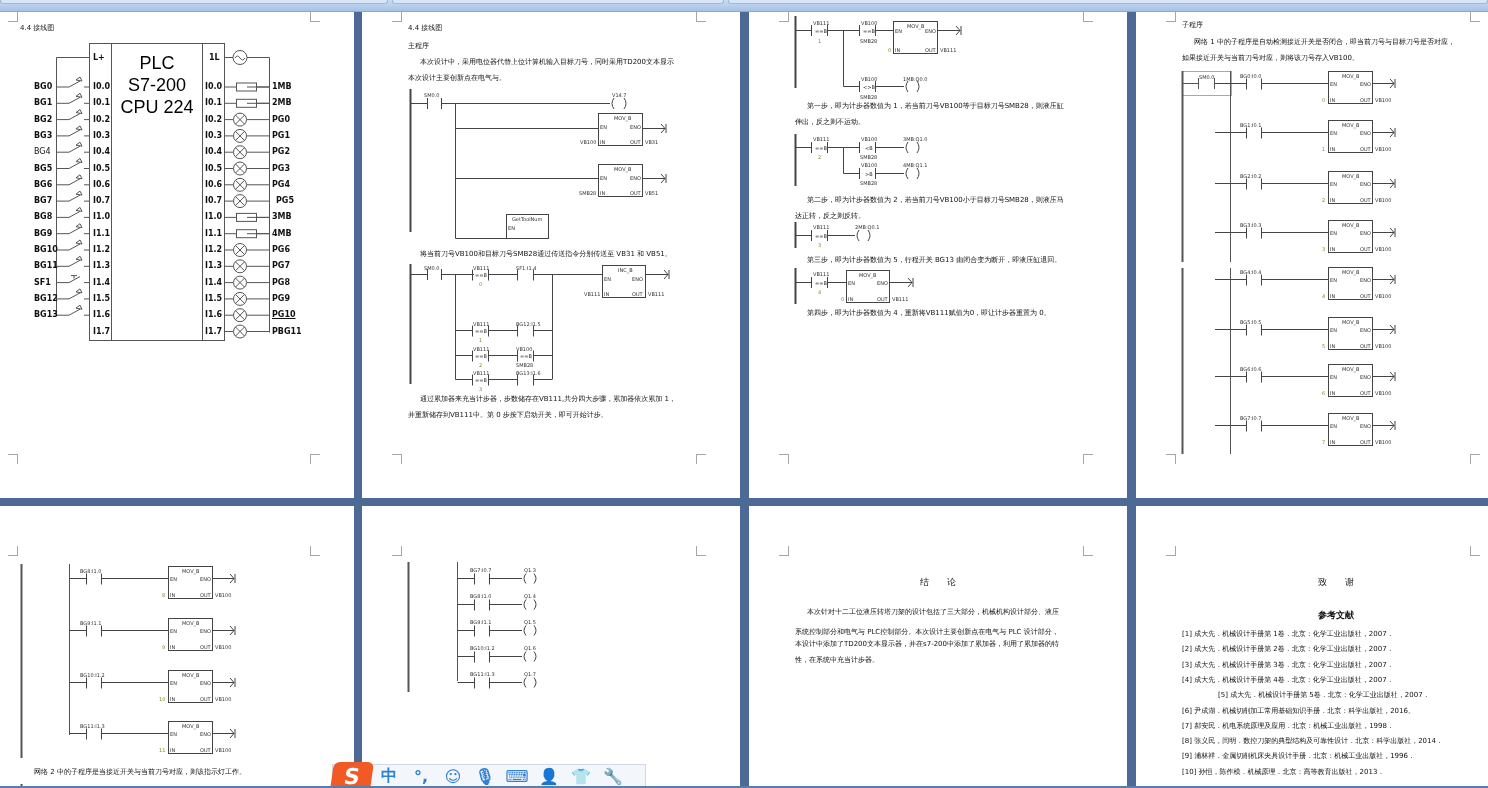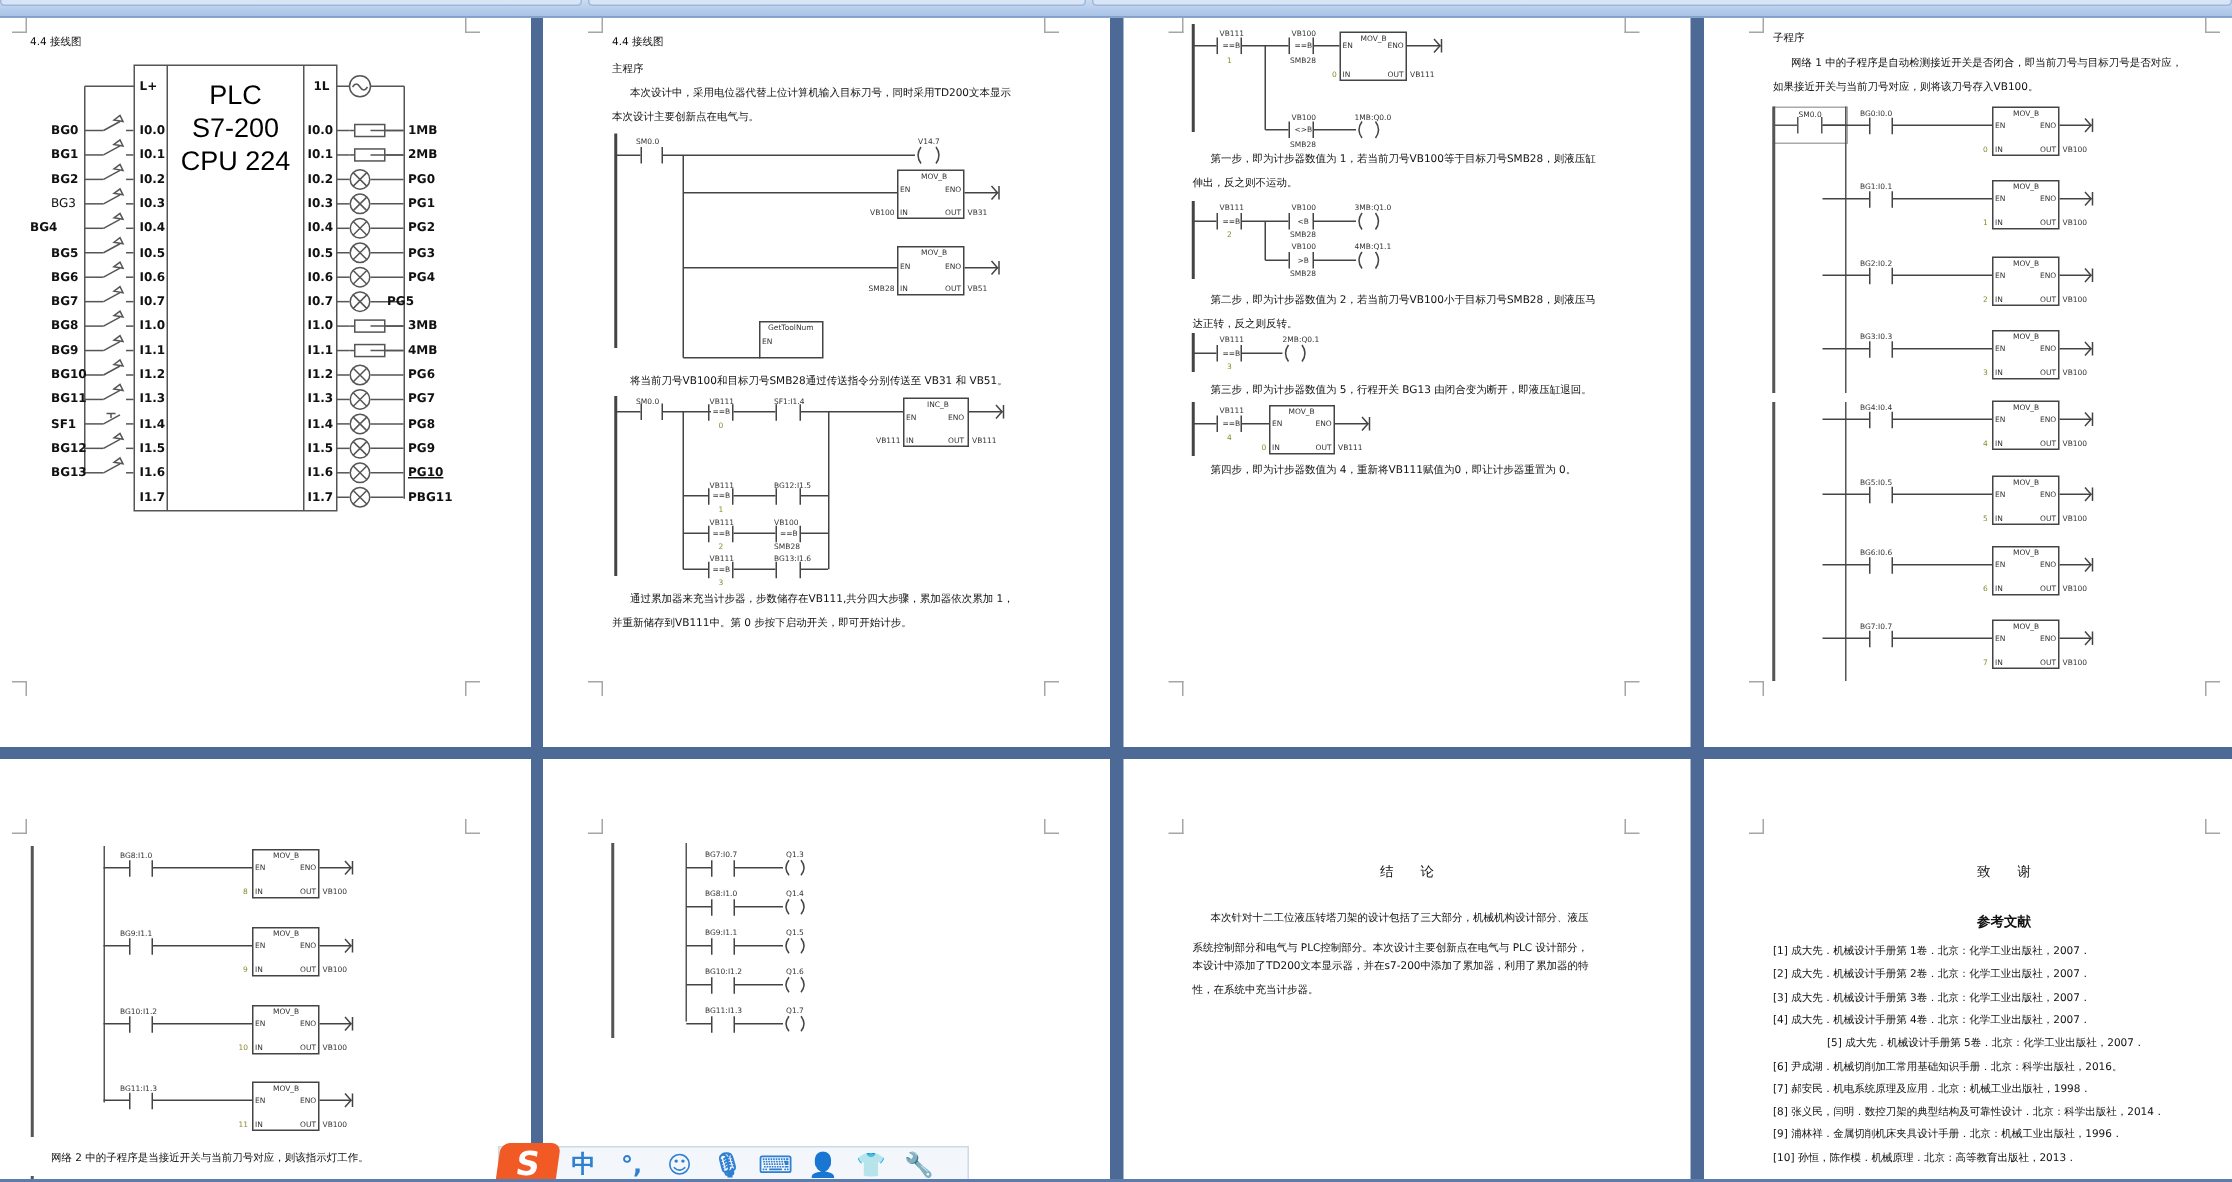--- a/index.html
+++ b/index.html
@@ -190,23 +190,23 @@
             <path d="M235.5 315 l9 9 M244.5 315 l-9 9"></path>
           </g>
         </svg>
         <div class="txt" style="left: 93px; top: 70px; font-weight: bold; font-size: 8px;">I0.0</div>
         <div class="txt" style="left: 34px; top: 70px; font-weight: bold; font-size: 8px;">BG0</div>
         <div class="txt" style="left: 93px; top: 86.3px; font-weight: bold; font-size: 8px;">I0.1</div>
         <div class="txt" style="left: 34px; top: 86.3px; font-weight: bold; font-size: 8px;">BG1</div>
         <div class="txt" style="left: 93px; top: 102.6px; font-weight: bold; font-size: 8px;">I0.2</div>
         <div class="txt" style="left: 34px; top: 102.6px; font-weight: bold; font-size: 8px;">BG2</div>
         <div class="txt" style="left: 93px; top: 118.9px; font-weight: bold; font-size: 8px;">I0.3</div>
-        <div class="txt" style="left: 34px; top: 118.9px; font-weight: normal; font-size: 8px;">BG3</div>
+        <div class="txt" style="left: 34px; top: 118.9px; font-weight: bold; font-size: 8px;">BG3</div>
         <div class="txt" style="left: 93px; top: 135.2px; font-weight: bold; font-size: 8px;">I0.4</div>
-        <div class="txt" style="left: 20px; top: 135.2px; font-weight: bold; font-size: 8px;">BG4</div>
+        <div class="txt" style="left: 34px; top: 135.2px; font-weight: normal; font-size: 8px;">BG4</div>
         <div class="txt" style="left: 93px; top: 151.5px; font-weight: bold; font-size: 8px;">I0.5</div>
         <div class="txt" style="left: 34px; top: 151.5px; font-weight: bold; font-size: 8px;">BG5</div>
         <div class="txt" style="left: 93px; top: 167.8px; font-weight: bold; font-size: 8px;">I0.6</div>
         <div class="txt" style="left: 34px; top: 167.8px; font-weight: bold; font-size: 8px;">BG6</div>
         <div class="txt" style="left: 93px; top: 184.1px; font-weight: bold; font-size: 8px;">I0.7</div>
         <div class="txt" style="left: 34px; top: 184.1px; font-weight: bold; font-size: 8px;">BG7</div>
         <div class="txt" style="left: 93px; top: 200.4px; font-weight: bold; font-size: 8px;">I1.0</div>
         <div class="txt" style="left: 34px; top: 200.4px; font-weight: bold; font-size: 8px;">BG8</div>
         <div class="txt" style="left: 93px; top: 216.7px; font-weight: bold; font-size: 8px;">I1.1</div>
         <div class="txt" style="left: 34px; top: 216.7px; font-weight: bold; font-size: 8px;">BG9</div>
@@ -231,21 +231,21 @@
         <div class="txt" style="left: 272px; top: 102.6px; font-weight: bold; font-size: 8px;">PG0</div>
         <div class="txt" style="left: 205px; top: 118.9px; font-weight: bold; font-size: 8px;">I0.3</div>
         <div class="txt" style="left: 272px; top: 118.9px; font-weight: bold; font-size: 8px;">PG1</div>
         <div class="txt" style="left: 205px; top: 135.2px; font-weight: bold; font-size: 8px;">I0.4</div>
         <div class="txt" style="left: 272px; top: 135.2px; font-weight: bold; font-size: 8px;">PG2</div>
         <div class="txt" style="left: 205px; top: 151.5px; font-weight: bold; font-size: 8px;">I0.5</div>
         <div class="txt" style="left: 272px; top: 151.5px; font-weight: bold; font-size: 8px;">PG3</div>
         <div class="txt" style="left: 205px; top: 167.8px; font-weight: bold; font-size: 8px;">I0.6</div>
         <div class="txt" style="left: 272px; top: 167.8px; font-weight: bold; font-size: 8px;">PG4</div>
         <div class="txt" style="left: 205px; top: 184.1px; font-weight: bold; font-size: 8px;">I0.7</div>
-        <div class="txt" style="left: 258px; top: 184.1px; font-weight: bold; font-size: 8px; text-align: center;">PG5</div>
+        <div class="txt" style="left: 276px; top: 184.1px; font-weight: bold; font-size: 8px; text-align: center;">PG5</div>
         <div class="txt" style="left: 205px; top: 200.4px; font-weight: bold; font-size: 8px;">I1.0</div>
         <div class="txt" style="left: 272px; top: 200.4px; font-weight: bold; font-size: 8px;">3MB</div>
         <div class="txt" style="left: 205px; top: 216.7px; font-weight: bold; font-size: 8px;">I1.1</div>
         <div class="txt" style="left: 272px; top: 216.7px; font-weight: bold; font-size: 8px;">4MB</div>
         <div class="txt" style="left: 205px; top: 233px; font-weight: bold; font-size: 8px;">I1.2</div>
         <div class="txt" style="left: 272px; top: 233px; font-weight: bold; font-size: 8px;">PG6</div>
         <div class="txt" style="left: 205px; top: 249.3px; font-weight: bold; font-size: 8px;">I1.3</div>
         <div class="txt" style="left: 272px; top: 249.3px; font-weight: bold; font-size: 8px;">PG7</div>
         <div class="txt" style="left: 205px; top: 265.6px; font-weight: bold; font-size: 8px;">I1.4</div>
         <div class="txt" style="left: 272px; top: 265.6px; font-weight: bold; font-size: 8px;">PG8</div>

